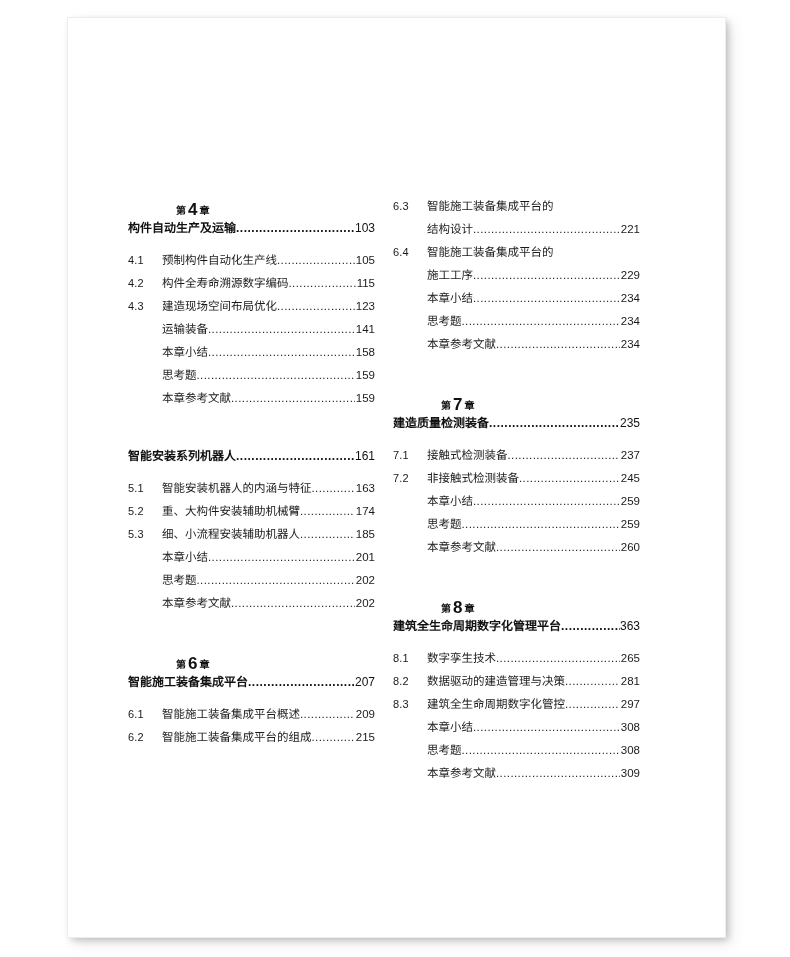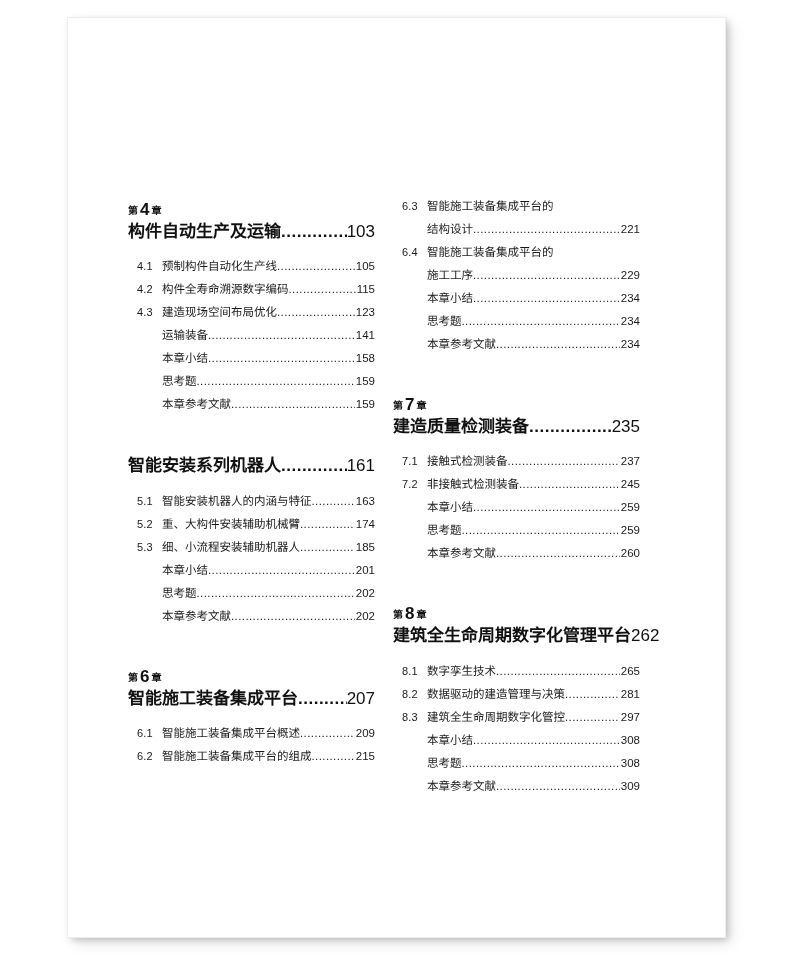--- a/index.html
+++ b/index.html
@@ -45,37 +45,38 @@
   
   .chapter-block {
     margin-bottom: 0;
   }
   .chapter-kicker {
     font-weight: bold;
     color: #111111;
     line-height: 1;
     white-space: nowrap;
     margin-bottom: 4px;
+    margin-left: 48px;
   }
   .chapter-kicker .ch-word {
     font-size: 10px;
     letter-spacing: 0;
   }
   .chapter-kicker .ch-num {
     font-size: 17px;
     padding: 0 2px;
     position: relative;
     top: 1px;
   }
 
   .chapter-title-row {
     display: flex;
     align-items: baseline;
     font-weight: bold;
-    font-size: 17px;
+    font-size: 12px;
     color: #111111;
     line-height: 1.25;
     white-space: nowrap;
   }
   .chapter-title-row .ct-text { flex: 0 0 auto; }
   .chapter-title-row .leader {
     flex: 1 1 auto;
     overflow: hidden;
     white-space: nowrap;
     margin: 0 0 0 0;
@@ -94,21 +95,20 @@
     font-size: 11.5px;
     color: #1a1a1a;
     line-height: 1.05;
     height: 23px;
     white-space: nowrap;
   }
   .toc-entry .num {
     flex: 0 0 34px;
     font-size: 11px;
     letter-spacing: 0.2px;
-    text-align: center;
   }
   .toc-entry .title {
     flex: 0 0 auto;
   }
   .toc-entry .leader {
     flex: 1 1 auto;
     overflow: hidden;
     white-space: nowrap;
     letter-spacing: 0.4px;
     color: #1a1a1a;
@@ -336,21 +336,21 @@
             <span class="leader"> ..........................................................................................</span>
             <span class="pg">260</span>
           </div>
         </div>
         <div class="chapter-gap"></div>
         <div class="chapter-block">
           <div class="chapter-kicker"><span class="ch-word">第</span><span class="ch-num">8</span><span class="ch-word">章</span></div>
           <div class="chapter-title-row">
             <span class="ct-text">建筑全生命周期数字化管理平台</span>
             <span class="leader">..........................................................................................</span>
-            <span class="pg">262</span>
+            <span class="pg">363</span>
           </div>
         </div>
         <div class="sections">
           <div class="toc-entry">
             <span class="num">8.1</span>
             <span class="title">数字孪生技术</span>
             <span class="leader"> ..........................................................................................</span>
             <span class="pg">265</span>
           </div>
           <div class="toc-entry">

